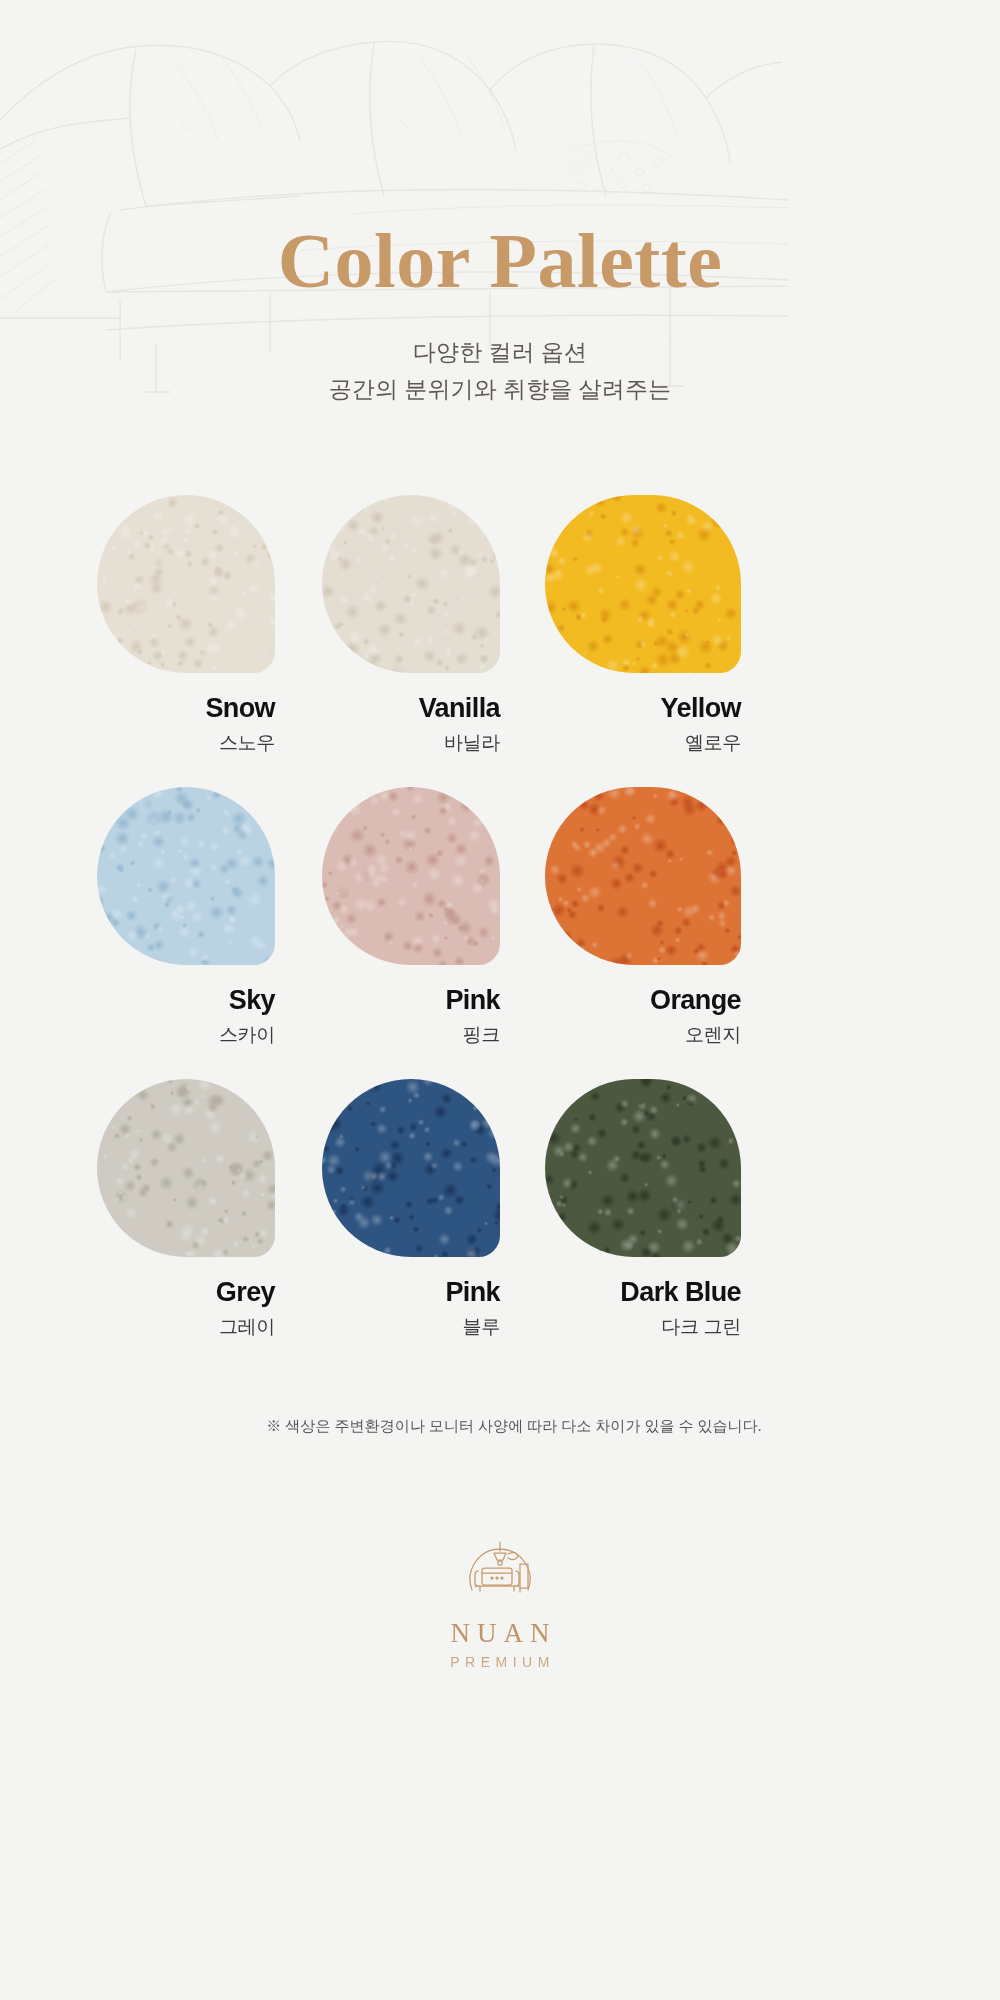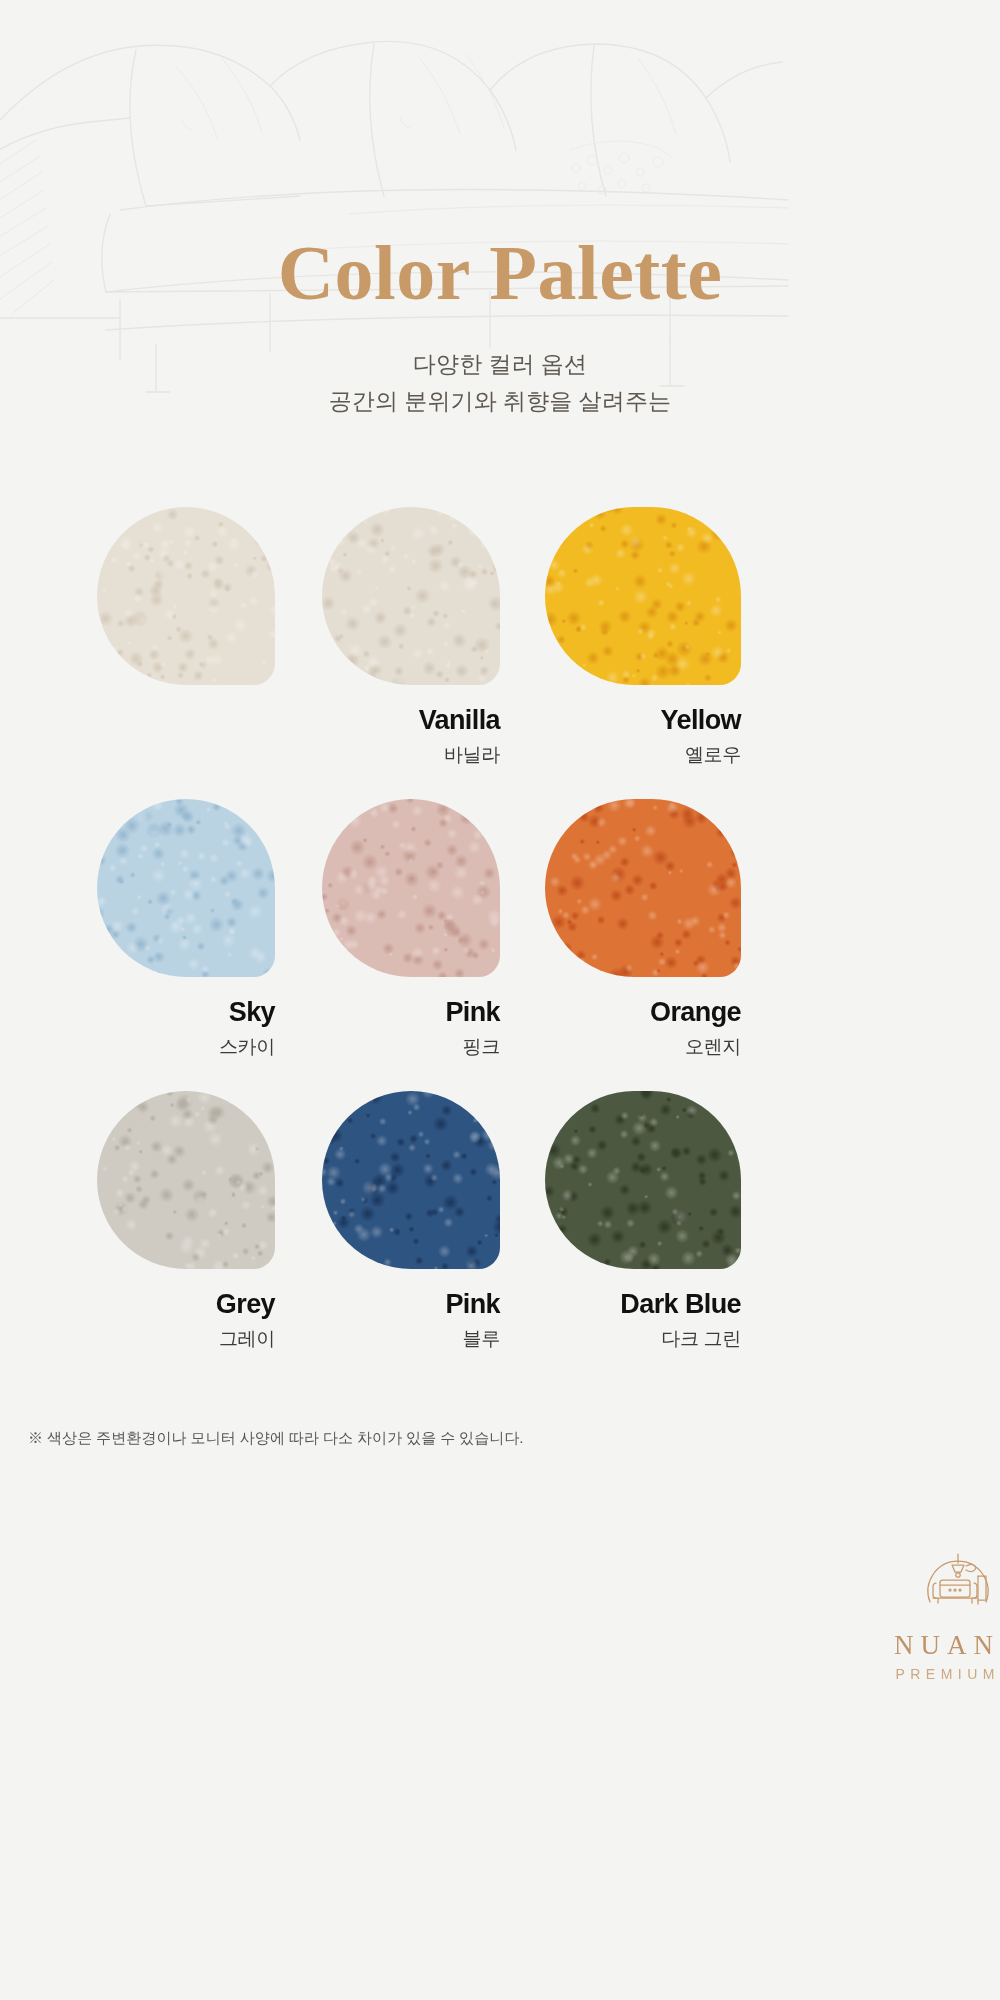--- a/index.html
+++ b/index.html
@@ -13,21 +13,21 @@
 
   
   .hero-art {
     position:absolute; top:0; left:-30px;
     width:820px; height:420px;
     pointer-events:none;
     opacity:.55;
   }
 
   
-  .header { position:relative; padding-top:222px; text-align:center; z-index:2;margin-top:12px; }
+  .header { position:relative; padding-top:222px; text-align:center; z-index:2; }
   .title {
     font-family:"Liberation Serif", "DejaVu Serif", serif;
     font-weight:700;
     font-size:78px;
     letter-spacing:.5px;
     color:#c89a68;
     line-height:1;
   }
   .subtitle {
     margin-top:34px;
@@ -87,32 +87,32 @@
   .c1 .lbl { text-align:right; padding-right:-0px; width:178px; }
   .c2 .swatch { margin-left:8px; }
   .c2 .lbl { text-align:right; width:186px; }
   .c3 { width:auto; }
   .c3 .swatch { margin-left:14px; }
   .c3 .lbl { text-align:right; width:210px; }
 
   
   .note {
     margin-top:46px;
-    text-align:left;
+    text-align:center;
     font-family:"Liberation Serif","DejaVu Serif",serif;
     font-size:15px;
     color:#555;
     letter-spacing:.1px;
     position:relative; z-index:2;padding-left:28px;
   }
 
   
   .logo {
     margin-top:104px;
-    text-align:right;
+    text-align:center;
     position:relative; z-index:2;
   }
   .logo-mark { display:block; margin:0 auto; }
   .logo-name {
     margin-top:4px;
     font-family:"Liberation Serif","DejaVu Serif",serif;
     font-size:27px;
     letter-spacing:7px;
     color:#c09468;
     padding-left:7px;
@@ -198,20 +198,24 @@
   </div>
 </div>
 
 <div class="palette" id="palette">
     <div class="prow">
       <div class="cell c1">
         <div class="swatch" style="background: rgb(230, 223, 211);">
           <div class="tex" style="background-image: radial-gradient(7.3px at 68% 42.3%, rgb(214, 205, 191) 0%, rgba(255, 255, 255, 0) 72%), radial-gradient(7.8px at 98.6% 24.7%, rgb(214, 205, 191) 0%, rgba(255, 255, 255, 0) 72%), radial-gradient(4px at 91.4% 8.9%, rgb(214, 205, 191) 0%, rgba(255, 255, 255, 0) 72%), radial-gradient(5.8px at 93.9% 28.9%, rgb(214, 205, 191) 0%, rgba(255, 255, 255, 0) 72%), radial-gradient(4.8px at 63.5% 73.2%, rgb(214, 205, 191) 0%, rgba(255, 255, 255, 0) 72%), radial-gradient(5.2px at 52.1% 38.8%, rgb(214, 205, 191) 0%, rgba(255, 255, 255, 0) 72%), radial-gradient(7.7px at 56.8% 94.7%, rgb(214, 205, 191) 0%, rgba(255, 255, 255, 0) 72%), radial-gradient(3.3px at 58.3% 88.3%, rgb(214, 205, 191) 0%, rgba(255, 255, 255, 0) 72%), radial-gradient(8.1px at 34.5% 43.5%, rgb(214, 205, 191) 0%, rgba(255, 255, 255, 0) 72%), radial-gradient(3.1px at 88.6% 28.9%, rgb(214, 205, 191) 0%, rgba(255, 255, 255, 0) 72%), radial-gradient(5.1px at 30.3% 23.9%, rgb(214, 205, 191) 0%, rgba(255, 255, 255, 0) 72%), radial-gradient(9.4px at 86.6% 35.9%, rgb(214, 205, 191) 0%, rgba(255, 255, 255, 0) 72%), radial-gradient(6.7px at 23.3% 1.6%, rgb(214, 205, 191) 0%, rgba(255, 255, 255, 0) 72%), radial-gradient(6.2px at 99.4% 17.7%, rgb(214, 205, 191) 0%, rgba(255, 255, 255, 0) 72%), radial-gradient(4.8px at 45.8% 68.7%, rgb(214, 205, 191) 0%, rgba(255, 255, 255, 0) 72%), radial-gradient(8.8px at 65.4% 76.8%, rgb(214, 205, 191) 0%, rgba(255, 255, 255, 0) 72%), radial-gradient(9.1px at 65.7% 54.3%, rgb(214, 205, 191) 0%, rgba(255, 255, 255, 0) 72%), radial-gradient(5.7px at 93% 15.8%, rgb(214, 205, 191) 0%, rgba(255, 255, 255, 0) 72%), radial-gradient(5.9px at 19.5% 34.6%, rgb(214, 205, 191) 0%, rgba(255, 255, 255, 0) 72%), radial-gradient(5.4px at 28.2% 28.4%, rgb(214, 205, 191) 0%, rgba(255, 255, 255, 0) 72%), radial-gradient(8px at 35.2% 38.1%, rgb(214, 205, 191) 0%, rgba(255, 255, 255, 0) 72%), radial-gradient(8.7px at 52.3% 82.7%, rgb(214, 205, 191) 0%, rgba(255, 255, 255, 0) 72%), radial-gradient(8.4px at 48.2% 90.1%, rgb(214, 205, 191) 0%, rgba(255, 255, 255, 0) 72%), radial-gradient(5.2px at 24% 88.2%, rgb(214, 205, 191) 0%, rgba(255, 255, 255, 0) 72%), radial-gradient(8.1px at 82.1% 2.7%, rgb(214, 205, 191) 0%, rgba(255, 255, 255, 0) 72%), radial-gradient(9.1px at 98.3% 33.2%, rgb(214, 205, 191) 0%, rgba(255, 255, 255, 0) 72%), radial-gradient(7.3px at 60.9% 37.6%, rgb(214, 205, 191) 0%, rgba(255, 255, 255, 0) 72%), radial-gradient(8.5px at 68.4% 43.6%, rgb(214, 205, 191) 0%, rgba(255, 255, 255, 0) 72%), radial-gradient(11.9px at 24% 62.6%, rgb(214, 205, 191) 0%, rgba(255, 255, 255, 0) 72%), radial-gradient(7.7px at 23.7% 47.7%, rgb(214, 205, 191) 0%, rgba(255, 255, 255, 0) 72%), radial-gradient(6.3px at 38.9% 28.7%, rgb(214, 205, 191) 0%, rgba(255, 255, 255, 0) 72%), radial-gradient(4.1px at 43.4% 61.5%, rgb(214, 205, 191) 0%, rgba(255, 255, 255, 0) 72%), radial-gradient(8.2px at 32.1% 82.9%, rgb(214, 205, 191) 0%, rgba(255, 255, 255, 0) 72%), radial-gradient(7.2px at 73.3% 45.1%, rgb(214, 205, 191) 0%, rgba(255, 255, 255, 0) 72%), radial-gradient(5.9px at 41.2% 31.6%, rgb(214, 205, 191) 0%, rgba(255, 255, 255, 0) 72%), radial-gradient(4.2px at 40.8% 73.6%, rgb(214, 205, 191) 0%, rgba(255, 255, 255, 0) 72%), radial-gradient(5.2px at 66.3% 20.8%, rgb(214, 205, 191) 0%, rgba(255, 255, 255, 0) 72%), radial-gradient(4.7px at 56.2% 17.5%, rgb(214, 205, 191) 0%, rgba(255, 255, 255, 0) 72%), radial-gradient(4.6px at 69.6% 9.8%, rgb(214, 205, 191) 0%, rgba(255, 255, 255, 0) 72%), radial-gradient(8.5px at 42.4% 4.2%, rgb(214, 205, 191) 0%, rgba(255, 255, 255, 0) 72%), radial-gradient(11px at 49.8% 72.5%, rgb(214, 205, 191) 0%, rgba(255, 255, 255, 0) 72%), radial-gradient(5.1px at 4.5% 88.5%, rgb(214, 205, 191) 0%, rgba(255, 255, 255, 0) 72%), radial-gradient(4.4px at 25.1% 21.4%, rgb(214, 205, 191) 0%, rgba(255, 255, 255, 0) 72%), radial-gradient(6.6px at 51.4% 33.1%, rgb(214, 205, 191) 0%, rgba(255, 255, 255, 0) 72%), radial-gradient(7.1px at 3.9% 82.1%, rgb(214, 205, 191) 0%, rgba(255, 255, 255, 0) 72%), radial-gradient(4.3px at 36.9% 95.4%, rgb(214, 205, 191) 0%, rgba(255, 255, 255, 0) 72%), radial-gradient(10.8px at 4.8% 62.7%, rgb(214, 205, 191) 0%, rgba(255, 255, 255, 0) 72%), radial-gradient(4.5px at 73.2% 45.9%, rgb(214, 205, 191) 0%, rgba(255, 255, 255, 0) 72%), radial-gradient(6.1px at 60.3% 89.1%, rgb(214, 205, 191) 0%, rgba(255, 255, 255, 0) 72%), radial-gradient(10.5px at 22% 85.2%, rgb(214, 205, 191) 0%, rgba(255, 255, 255, 0) 72%), radial-gradient(5.7px at 13% 81.8%, rgb(214, 205, 191) 0%, rgba(255, 255, 255, 0) 72%), radial-gradient(7.4px at 68.7% 29.9%, rgb(214, 205, 191) 0%, rgba(255, 255, 255, 0) 72%), radial-gradient(5px at 46.9% 94.6%, rgb(214, 205, 191) 0%, rgba(255, 255, 255, 0) 72%), radial-gradient(7.4px at 91.2% 18.9%, rgb(214, 205, 191) 0%, rgba(255, 255, 255, 0) 72%), radial-gradient(10.2px at 33.5% 52.1%, rgb(214, 205, 191) 0%, rgba(255, 255, 255, 0) 72%), radial-gradient(10px at 33% 47%, rgb(214, 205, 191) 0%, rgba(255, 255, 255, 0) 72%), radial-gradient(8.7px at 34.1% 90.2%, rgb(214, 205, 191) 0%, rgba(255, 255, 255, 0) 72%), radial-gradient(10.5px at 18.9% 63.8%, rgb(214, 205, 191) 0%, rgba(255, 255, 255, 0) 72%), radial-gradient(5.9px at 13.4% 65.4%, rgb(214, 205, 191) 0%, rgba(255, 255, 255, 0) 72%), radial-gradient(4px at 29.4% 94.4%, rgb(214, 205, 191) 0%, rgba(255, 255, 255, 0) 72%);"></div>
           <div class="tex2" style="background-image: radial-gradient(3.8px at 43.8% 55.9%, rgba(255, 255, 255, 0.85) 0%, rgba(255, 255, 255, 0) 70%), radial-gradient(8.2px at 88.3% 37.6%, rgba(255, 255, 255, 0.85) 0%, rgba(255, 255, 255, 0) 70%), radial-gradient(10.9px at 80.6% 66.5%, rgba(255, 255, 255, 0.85) 0%, rgba(255, 255, 255, 0) 70%), radial-gradient(6.2px at 26.2% 21.4%, rgba(255, 255, 255, 0.85) 0%, rgba(255, 255, 255, 0) 70%), radial-gradient(6.6px at 35.9% 37.6%, rgba(255, 255, 255, 0.85) 0%, rgba(255, 255, 255, 0) 70%), radial-gradient(3.1px at 77.1% 18.2%, rgba(255, 255, 255, 0.85) 0%, rgba(255, 255, 255, 0) 70%), radial-gradient(9.4px at 65.5% 56.6%, rgba(255, 255, 255, 0.85) 0%, rgba(255, 255, 255, 0) 70%), radial-gradient(4.5px at 77.9% 32.5%, rgba(255, 255, 255, 0.85) 0%, rgba(255, 255, 255, 0) 70%), radial-gradient(8.2px at 63.6% 85.9%, rgba(255, 255, 255, 0.85) 0%, rgba(255, 255, 255, 0) 70%), radial-gradient(8.6px at 97.8% 24.4%, rgba(255, 255, 255, 0.85) 0%, rgba(255, 255, 255, 0) 70%), radial-gradient(3.9px at 28.3% 21.3%, rgba(255, 255, 255, 0.85) 0%, rgba(255, 255, 255, 0) 70%), radial-gradient(7.6px at 95.3% 6.4%, rgba(255, 255, 255, 0.85) 0%, rgba(255, 255, 255, 0) 70%), radial-gradient(9.7px at 80.7% 5.1%, rgba(255, 255, 255, 0.85) 0%, rgba(255, 255, 255, 0) 70%), radial-gradient(4.2px at 33.5% 99.8%, rgba(255, 255, 255, 0.85) 0%, rgba(255, 255, 255, 0) 70%), radial-gradient(7.5px at 99.1% 71.4%, rgba(255, 255, 255, 0.85) 0%, rgba(255, 255, 255, 0) 70%), radial-gradient(3.7px at 99.9% 45.5%, rgba(255, 255, 255, 0.85) 0%, rgba(255, 255, 255, 0) 70%), radial-gradient(10px at 16% 20.2%, rgba(255, 255, 255, 0.85) 0%, rgba(255, 255, 255, 0) 70%), radial-gradient(8.5px at 99.6% 57.9%, rgba(255, 255, 255, 0.85) 0%, rgba(255, 255, 255, 0) 70%), radial-gradient(9.2px at 46.4% 32.4%, rgba(255, 255, 255, 0.85) 0%, rgba(255, 255, 255, 0) 70%), radial-gradient(4.4px at 49.5% 25.6%, rgba(255, 255, 255, 0.85) 0%, rgba(255, 255, 255, 0) 70%), radial-gradient(8.8px at 67.4% 85.9%, rgba(255, 255, 255, 0.85) 0%, rgba(255, 255, 255, 0) 70%), radial-gradient(4.3px at 41.5% 19.7%, rgba(255, 255, 255, 0.85) 0%, rgba(255, 255, 255, 0) 70%), radial-gradient(3.1px at 18.3% 76.5%, rgba(255, 255, 255, 0.85) 0%, rgba(255, 255, 255, 0) 70%), radial-gradient(5px at 82.2% 55.2%, rgba(255, 255, 255, 0.85) 0%, rgba(255, 255, 255, 0) 70%), radial-gradient(7.9px at 88% 52.8%, rgba(255, 255, 255, 0.85) 0%, rgba(255, 255, 255, 0) 70%), radial-gradient(3.6px at 93.9% 87.3%, rgba(255, 255, 255, 0.85) 0%, rgba(255, 255, 255, 0) 70%), radial-gradient(9.2px at 37.7% 26.3%, rgba(255, 255, 255, 0.85) 0%, rgba(255, 255, 255, 0) 70%), radial-gradient(4px at 37.1% 88.6%, rgba(255, 255, 255, 0.85) 0%, rgba(255, 255, 255, 0) 70%), radial-gradient(4.5px at 10.2% 79.7%, rgba(255, 255, 255, 0.85) 0%, rgba(255, 255, 255, 0) 70%), radial-gradient(5.8px at 2% 0.3%, rgba(255, 255, 255, 0.85) 0%, rgba(255, 255, 255, 0) 70%), radial-gradient(7.4px at 17.6% 59.9%, rgba(255, 255, 255, 0.85) 0%, rgba(255, 255, 255, 0) 70%), radial-gradient(8.3px at 40.9% 60.3%, rgba(255, 255, 255, 0.85) 0%, rgba(255, 255, 255, 0) 70%), radial-gradient(8.6px at 38.1% 21%, rgba(255, 255, 255, 0.85) 0%, rgba(255, 255, 255, 0) 70%), radial-gradient(4.5px at 0.8% 5%, rgba(255, 255, 255, 0.85) 0%, rgba(255, 255, 255, 0) 70%), radial-gradient(6.7px at 16.2% 22.1%, rgba(255, 255, 255, 0.85) 0%, rgba(255, 255, 255, 0) 70%), radial-gradient(6px at 61.1% 89.5%, rgba(255, 255, 255, 0.85) 0%, rgba(255, 255, 255, 0) 70%), radial-gradient(7.2px at 65.4% 48.7%, rgba(255, 255, 255, 0.85) 0%, rgba(255, 255, 255, 0) 70%), radial-gradient(4px at 4.1% 47.1%, rgba(255, 255, 255, 0.85) 0%, rgba(255, 255, 255, 0) 70%), radial-gradient(7.7px at 24.5% 62.8%, rgba(255, 255, 255, 0.85) 0%, rgba(255, 255, 255, 0) 70%), radial-gradient(5px at 9.5% 29.8%, rgba(255, 255, 255, 0.85) 0%, rgba(255, 255, 255, 0) 70%), radial-gradient(4.4px at 30.9% 30.1%, rgba(255, 255, 255, 0.85) 0%, rgba(255, 255, 255, 0) 70%), radial-gradient(5.7px at 51.1% 20.3%, rgba(255, 255, 255, 0.85) 0%, rgba(255, 255, 255, 0) 70%), radial-gradient(9.6px at 52% 14%, rgba(255, 255, 255, 0.85) 0%, rgba(255, 255, 255, 0) 70%), radial-gradient(3.2px at 95.1% 4%, rgba(255, 255, 255, 0.85) 0%, rgba(255, 255, 255, 0) 70%), radial-gradient(10.1px at 76.9% 21%, rgba(255, 255, 255, 0.85) 0%, rgba(255, 255, 255, 0) 70%), radial-gradient(8.5px at 34% 11.5%, rgba(255, 255, 255, 0.85) 0%, rgba(255, 255, 255, 0) 70%), radial-gradient(8.1px at 65% 33.6%, rgba(255, 255, 255, 0.85) 0%, rgba(255, 255, 255, 0) 70%), radial-gradient(7.1px at 22.9% 51.3%, rgba(255, 255, 255, 0.85) 0%, rgba(255, 255, 255, 0) 70%), radial-gradient(6.9px at 22.4% 27.6%, rgba(255, 255, 255, 0.85) 0%, rgba(255, 255, 255, 0) 70%), radial-gradient(6.5px at 2.9% 71.9%, rgba(255, 255, 255, 0.85) 0%, rgba(255, 255, 255, 0) 70%), radial-gradient(8.8px at 75.4% 73.5%, rgba(255, 255, 255, 0.85) 0%, rgba(255, 255, 255, 0) 70%), radial-gradient(4.9px at 17.7% 32.1%, rgba(255, 255, 255, 0.85) 0%, rgba(255, 255, 255, 0) 70%), radial-gradient(9.3px at 70.4% 13.7%, rgba(255, 255, 255, 0.85) 0%, rgba(255, 255, 255, 0) 70%), radial-gradient(4.1px at 66.2% 97.2%, rgba(255, 255, 255, 0.85) 0%, rgba(255, 255, 255, 0) 70%), radial-gradient(4.9px at 32.5% 78.8%, rgba(255, 255, 255, 0.85) 0%, rgba(255, 255, 255, 0) 70%);"></div>
         </div>
+        <div class="lbl">
+          <div class="en">Snow</div>
+          <div class="ko">스노우</div>
+        </div>
       </div>
       <div class="cell c2">
         <div class="swatch" style="background: rgb(228, 221, 210);">
           <div class="tex" style="background-image: radial-gradient(4.5px at 72.6% 3.7%, rgb(211, 202, 187) 0%, rgba(255, 255, 255, 0) 72%), radial-gradient(4.5px at 36.7% 26.2%, rgb(211, 202, 187) 0%, rgba(255, 255, 255, 0) 72%), radial-gradient(9.1px at 28.9% 20.7%, rgb(211, 202, 187) 0%, rgba(255, 255, 255, 0) 72%), radial-gradient(4.3px at 69.3% 61.2%, rgb(211, 202, 187) 0%, rgba(255, 255, 255, 0) 72%), radial-gradient(10.1px at 60.3% 90.6%, rgb(211, 202, 187) 0%, rgba(255, 255, 255, 0) 72%), radial-gradient(5.3px at 26.2% 2.4%, rgb(211, 202, 187) 0%, rgba(255, 255, 255, 0) 72%), radial-gradient(4.1px at 70.2% 97.1%, rgb(211, 202, 187) 0%, rgba(255, 255, 255, 0) 72%), radial-gradient(3.9px at 10.8% 72.6%, rgb(211, 202, 187) 0%, rgba(255, 255, 255, 0) 72%), radial-gradient(5.5px at 8.9% 73.9%, rgb(211, 202, 187) 0%, rgba(255, 255, 255, 0) 72%), radial-gradient(5.4px at 24.9% 82.5%, rgb(211, 202, 187) 0%, rgba(255, 255, 255, 0) 72%), radial-gradient(10px at 78.4% 92%, rgb(211, 202, 187) 0%, rgba(255, 255, 255, 0) 72%), radial-gradient(4.5px at 44.5% 78.3%, rgb(211, 202, 187) 0%, rgba(255, 255, 255, 0) 72%), radial-gradient(6.8px at 47.9% 58.4%, rgb(211, 202, 187) 0%, rgba(255, 255, 255, 0) 72%), radial-gradient(11.8px at 89.9% 77.5%, rgb(211, 202, 187) 0%, rgba(255, 255, 255, 0) 72%), radial-gradient(11px at 35.2% 75.7%, rgb(211, 202, 187) 0%, rgba(255, 255, 255, 0) 72%), radial-gradient(10.1px at 3.5% 54.1%, rgb(211, 202, 187) 0%, rgba(255, 255, 255, 0) 72%), radial-gradient(10.8px at 43.9% 69.4%, rgb(211, 202, 187) 0%, rgba(255, 255, 255, 0) 72%), radial-gradient(7px at 84.7% 37.9%, rgb(211, 202, 187) 0%, rgba(255, 255, 255, 0) 72%), radial-gradient(9.6px at 32.8% 62.2%, rgb(211, 202, 187) 0%, rgba(255, 255, 255, 0) 72%), radial-gradient(3.3px at 89.8% 84.8%, rgb(211, 202, 187) 0%, rgba(255, 255, 255, 0) 72%), radial-gradient(6.8px at 77.3% 3.4%, rgb(211, 202, 187) 0%, rgba(255, 255, 255, 0) 72%), radial-gradient(7.5px at 61.4% 64.6%, rgb(211, 202, 187) 0%, rgba(255, 255, 255, 0) 72%), radial-gradient(5.4px at 85.6% 79.9%, rgb(211, 202, 187) 0%, rgba(255, 255, 255, 0) 72%), radial-gradient(7.4px at 43.2% 92.2%, rgb(211, 202, 187) 0%, rgba(255, 255, 255, 0) 72%), radial-gradient(5.5px at 64% 59.8%, rgb(211, 202, 187) 0%, rgba(255, 255, 255, 0) 72%), radial-gradient(9.3px at 75% 30.9%, rgb(211, 202, 187) 0%, rgba(255, 255, 255, 0) 72%), radial-gradient(8.7px at 98.8% 34.1%, rgb(211, 202, 187) 0%, rgba(255, 255, 255, 0) 72%), radial-gradient(5.2px at 91.3% 36.4%, rgb(211, 202, 187) 0%, rgba(255, 255, 255, 0) 72%), radial-gradient(11.6px at 43% 99.3%, rgb(211, 202, 187) 0%, rgba(255, 255, 255, 0) 72%), radial-gradient(11.7px at 28.9% 96.2%, rgb(211, 202, 187) 0%, rgba(255, 255, 255, 0) 72%), radial-gradient(10.8px at 31% 12.7%, rgb(211, 202, 187) 0%, rgba(255, 255, 255, 0) 72%), radial-gradient(11.3px at 63.8% 33%, rgb(211, 202, 187) 0%, rgba(255, 255, 255, 0) 72%), radial-gradient(11.5px at 97.5% 54.3%, rgb(211, 202, 187) 0%, rgba(255, 255, 255, 0) 72%), radial-gradient(6.4px at 66% 94.1%, rgb(211, 202, 187) 0%, rgba(255, 255, 255, 0) 72%), radial-gradient(5.4px at 10% 35.5%, rgb(211, 202, 187) 0%, rgba(255, 255, 255, 0) 72%), radial-gradient(3.3px at 34% 18.8%, rgb(211, 202, 187) 0%, rgba(255, 255, 255, 0) 72%), radial-gradient(9.2px at 70.9% 0.4%, rgb(211, 202, 187) 0%, rgba(255, 255, 255, 0) 72%), radial-gradient(3.6px at 12.9% 26.8%, rgb(211, 202, 187) 0%, rgba(255, 255, 255, 0) 72%), radial-gradient(7.3px at 91.1% 92%, rgb(211, 202, 187) 0%, rgba(255, 255, 255, 0) 72%), radial-gradient(5.1px at 97% 18.7%, rgb(211, 202, 187) 0%, rgba(255, 255, 255, 0) 72%), radial-gradient(4.2px at 72.1% 20%, rgb(211, 202, 187) 0%, rgba(255, 255, 255, 0) 72%), radial-gradient(9.7px at 62.6% 24.9%, rgb(211, 202, 187) 0%, rgba(255, 255, 255, 0) 72%), radial-gradient(10.9px at 17% 86.1%, rgb(211, 202, 187) 0%, rgba(255, 255, 255, 0) 72%), radial-gradient(7.9px at 100% 15.5%, rgb(211, 202, 187) 0%, rgba(255, 255, 255, 0) 72%), radial-gradient(11.2px at 56.4% 49.9%, rgb(211, 202, 187) 0%, rgba(255, 255, 255, 0) 72%), radial-gradient(5.9px at 98.4% 15.9%, rgb(211, 202, 187) 0%, rgba(255, 255, 255, 0) 72%), radial-gradient(4px at 96.4% 54.2%, rgb(211, 202, 187) 0%, rgba(255, 255, 255, 0) 72%), radial-gradient(3.5px at 12.9% 7.2%, rgb(211, 202, 187) 0%, rgba(255, 255, 255, 0) 72%), radial-gradient(11px at 80.2% 36.5%, rgb(211, 202, 187) 0%, rgba(255, 255, 255, 0) 72%), radial-gradient(3.7px at 48.9% 45.8%, rgb(211, 202, 187) 0%, rgba(255, 255, 255, 0) 72%), radial-gradient(11px at 17.1% 65.5%, rgb(211, 202, 187) 0%, rgba(255, 255, 255, 0) 72%), radial-gradient(9.6px at 17.6% 17.2%, rgb(211, 202, 187) 0%, rgba(255, 255, 255, 0) 72%), radial-gradient(10.3px at 65.2% 24.1%, rgb(211, 202, 187) 0%, rgba(255, 255, 255, 0) 72%), radial-gradient(6.4px at 99.5% 67%, rgb(211, 202, 187) 0%, rgba(255, 255, 255, 0) 72%), radial-gradient(6.3px at 3.8% 97.6%, rgb(211, 202, 187) 0%, rgba(255, 255, 255, 0) 72%), radial-gradient(3.1px at 5.6% 82%, rgb(211, 202, 187) 0%, rgba(255, 255, 255, 0) 72%), radial-gradient(3.6px at 95.6% 37.2%, rgb(211, 202, 187) 0%, rgba(255, 255, 255, 0) 72%), radial-gradient(10.5px at 29.9% 92%, rgb(211, 202, 187) 0%, rgba(255, 255, 255, 0) 72%), radial-gradient(10.9px at 77.1% 75%, rgb(211, 202, 187) 0%, rgba(255, 255, 255, 0) 72%), radial-gradient(10.4px at 13.2% 38.7%, rgb(211, 202, 187) 0%, rgba(255, 255, 255, 0) 72%);"></div>
           <div class="tex2" style="background-image: radial-gradient(4.6px at 20.7% 36.5%, rgba(255, 255, 255, 0.85) 0%, rgba(255, 255, 255, 0) 70%), radial-gradient(4px at 92.5% 81%, rgba(255, 255, 255, 0.85) 0%, rgba(255, 255, 255, 0) 70%), radial-gradient(5.2px at 77.8% 32.3%, rgba(255, 255, 255, 0.85) 0%, rgba(255, 255, 255, 0) 70%), radial-gradient(4.4px at 47.1% 27.8%, rgba(255, 255, 255, 0.85) 0%, rgba(255, 255, 255, 0) 70%), radial-gradient(5.8px at 10.8% 4.1%, rgba(255, 255, 255, 0.85) 0%, rgba(255, 255, 255, 0) 70%), radial-gradient(3.2px at 24.6% 8.5%, rgba(255, 255, 255, 0.85) 0%, rgba(255, 255, 255, 0) 70%), radial-gradient(9.5px at 43.4% 98.3%, rgba(255, 255, 255, 0.85) 0%, rgba(255, 255, 255, 0) 70%), radial-gradient(9.6px at 8.1% 33.8%, rgba(255, 255, 255, 0.85) 0%, rgba(255, 255, 255, 0) 70%), radial-gradient(4.4px at 50.6% 61.1%, rgba(255, 255, 255, 0.85) 0%, rgba(255, 255, 255, 0) 70%), radial-gradient(6.2px at 60.6% 81.2%, rgba(255, 255, 255, 0.85) 0%, rgba(255, 255, 255, 0) 70%), radial-gradient(4px at 10.5% 6.8%, rgba(255, 255, 255, 0.85) 0%, rgba(255, 255, 255, 0) 70%), radial-gradient(6.9px at 35.4% 29.3%, rgba(255, 255, 255, 0.85) 0%, rgba(255, 255, 255, 0) 70%), radial-gradient(6.5px at 5.6% 30.8%, rgba(255, 255, 255, 0.85) 0%, rgba(255, 255, 255, 0) 70%), radial-gradient(4.2px at 11.3% 15.9%, rgba(255, 255, 255, 0.85) 0%, rgba(255, 255, 255, 0) 70%), radial-gradient(10.4px at 82.9% 43.9%, rgba(255, 255, 255, 0.85) 0%, rgba(255, 255, 255, 0) 70%), radial-gradient(3.3px at 88.8% 33.4%, rgba(255, 255, 255, 0.85) 0%, rgba(255, 255, 255, 0) 70%), radial-gradient(3.6px at 79.6% 58.5%, rgba(255, 255, 255, 0.85) 0%, rgba(255, 255, 255, 0) 70%), radial-gradient(5.5px at 69.9% 66.5%, rgba(255, 255, 255, 0.85) 0%, rgba(255, 255, 255, 0) 70%), radial-gradient(6.6px at 35.5% 1.6%, rgba(255, 255, 255, 0.85) 0%, rgba(255, 255, 255, 0) 70%), radial-gradient(4.1px at 51.6% 30.6%, rgba(255, 255, 255, 0.85) 0%, rgba(255, 255, 255, 0) 70%), radial-gradient(11px at 54.1% 14.8%, rgba(255, 255, 255, 0.85) 0%, rgba(255, 255, 255, 0) 70%), radial-gradient(10.3px at 96.7% 9.4%, rgba(255, 255, 255, 0.85) 0%, rgba(255, 255, 255, 0) 70%), radial-gradient(3.3px at 31% 45.7%, rgba(255, 255, 255, 0.85) 0%, rgba(255, 255, 255, 0) 70%), radial-gradient(8.2px at 67% 2%, rgba(255, 255, 255, 0.85) 0%, rgba(255, 255, 255, 0) 70%), radial-gradient(5.7px at 12.3% 58.9%, rgba(255, 255, 255, 0.85) 0%, rgba(255, 255, 255, 0) 70%), radial-gradient(5.7px at 73.2% 6.2%, rgba(255, 255, 255, 0.85) 0%, rgba(255, 255, 255, 0) 70%), radial-gradient(8.7px at 68.8% 44.3%, rgba(255, 255, 255, 0.85) 0%, rgba(255, 255, 255, 0) 70%), radial-gradient(5.8px at 85.6% 42.7%, rgba(255, 255, 255, 0.85) 0%, rgba(255, 255, 255, 0) 70%), radial-gradient(6.2px at 89.9% 96.5%, rgba(255, 255, 255, 0.85) 0%, rgba(255, 255, 255, 0) 70%), radial-gradient(6.7px at 31% 94.7%, rgba(255, 255, 255, 0.85) 0%, rgba(255, 255, 255, 0) 70%), radial-gradient(8.9px at 6.8% 14.3%, rgba(255, 255, 255, 0.85) 0%, rgba(255, 255, 255, 0) 70%), radial-gradient(7.9px at 28.8% 53.5%, rgba(255, 255, 255, 0.85) 0%, rgba(255, 255, 255, 0) 70%), radial-gradient(3.3px at 71.6% 87.2%, rgba(255, 255, 255, 0.85) 0%, rgba(255, 255, 255, 0) 70%), radial-gradient(4.7px at 39.8% 23.1%, rgba(255, 255, 255, 0.85) 0%, rgba(255, 255, 255, 0) 70%), radial-gradient(8.7px at 25.1% 57.4%, rgba(255, 255, 255, 0.85) 0%, rgba(255, 255, 255, 0) 70%), radial-gradient(9.1px at 27.6% 23.3%, rgba(255, 255, 255, 0.85) 0%, rgba(255, 255, 255, 0) 70%), radial-gradient(7.9px at 62.6% 12.9%, rgba(255, 255, 255, 0.85) 0%, rgba(255, 255, 255, 0) 70%), radial-gradient(3.7px at 9.1% 34.8%, rgba(255, 255, 255, 0.85) 0%, rgba(255, 255, 255, 0) 70%), radial-gradient(3.6px at 37% 1.8%, rgba(255, 255, 255, 0.85) 0%, rgba(255, 255, 255, 0) 70%), radial-gradient(4.2px at 51.3% 56.3%, rgba(255, 255, 255, 0.85) 0%, rgba(255, 255, 255, 0) 70%), radial-gradient(10.4px at 18.6% 80.4%, rgba(255, 255, 255, 0.85) 0%, rgba(255, 255, 255, 0) 70%), radial-gradient(5.4px at 90.9% 21.2%, rgba(255, 255, 255, 0.85) 0%, rgba(255, 255, 255, 0) 70%), radial-gradient(4.5px at 5.9% 34.8%, rgba(255, 255, 255, 0.85) 0%, rgba(255, 255, 255, 0) 70%), radial-gradient(6.3px at 39.4% 35.1%, rgba(255, 255, 255, 0.85) 0%, rgba(255, 255, 255, 0) 70%), radial-gradient(4px at 69.6% 76.9%, rgba(255, 255, 255, 0.85) 0%, rgba(255, 255, 255, 0) 70%), radial-gradient(5.2px at 10.9% 19.8%, rgba(255, 255, 255, 0.85) 0%, rgba(255, 255, 255, 0) 70%), radial-gradient(10.2px at 85.2% 13.3%, rgba(255, 255, 255, 0.85) 0%, rgba(255, 255, 255, 0) 70%), radial-gradient(4.7px at 74.3% 10.7%, rgba(255, 255, 255, 0.85) 0%, rgba(255, 255, 255, 0) 70%), radial-gradient(4.5px at 25.2% 90.4%, rgba(255, 255, 255, 0.85) 0%, rgba(255, 255, 255, 0) 70%), radial-gradient(10.8px at 83.4% 41.9%, rgba(255, 255, 255, 0.85) 0%, rgba(255, 255, 255, 0) 70%), radial-gradient(10.5px at 28.9% 87.2%, rgba(255, 255, 255, 0.85) 0%, rgba(255, 255, 255, 0) 70%), radial-gradient(9.6px at 0.4% 67.7%, rgba(255, 255, 255, 0.85) 0%, rgba(255, 255, 255, 0) 70%), radial-gradient(8.3px at 53.9% 82.4%, rgba(255, 255, 255, 0.85) 0%, rgba(255, 255, 255, 0) 70%), radial-gradient(7.6px at 22.6% 20.4%, rgba(255, 255, 255, 0.85) 0%, rgba(255, 255, 255, 0) 70%), radial-gradient(4.6px at 70.9% 89.2%, rgba(255, 255, 255, 0.85) 0%, rgba(255, 255, 255, 0) 70%);"></div>
         </div>
         <div class="lbl">
           <div class="en">Vanilla</div>
           <div class="ko">바닐라</div>
         </div>

